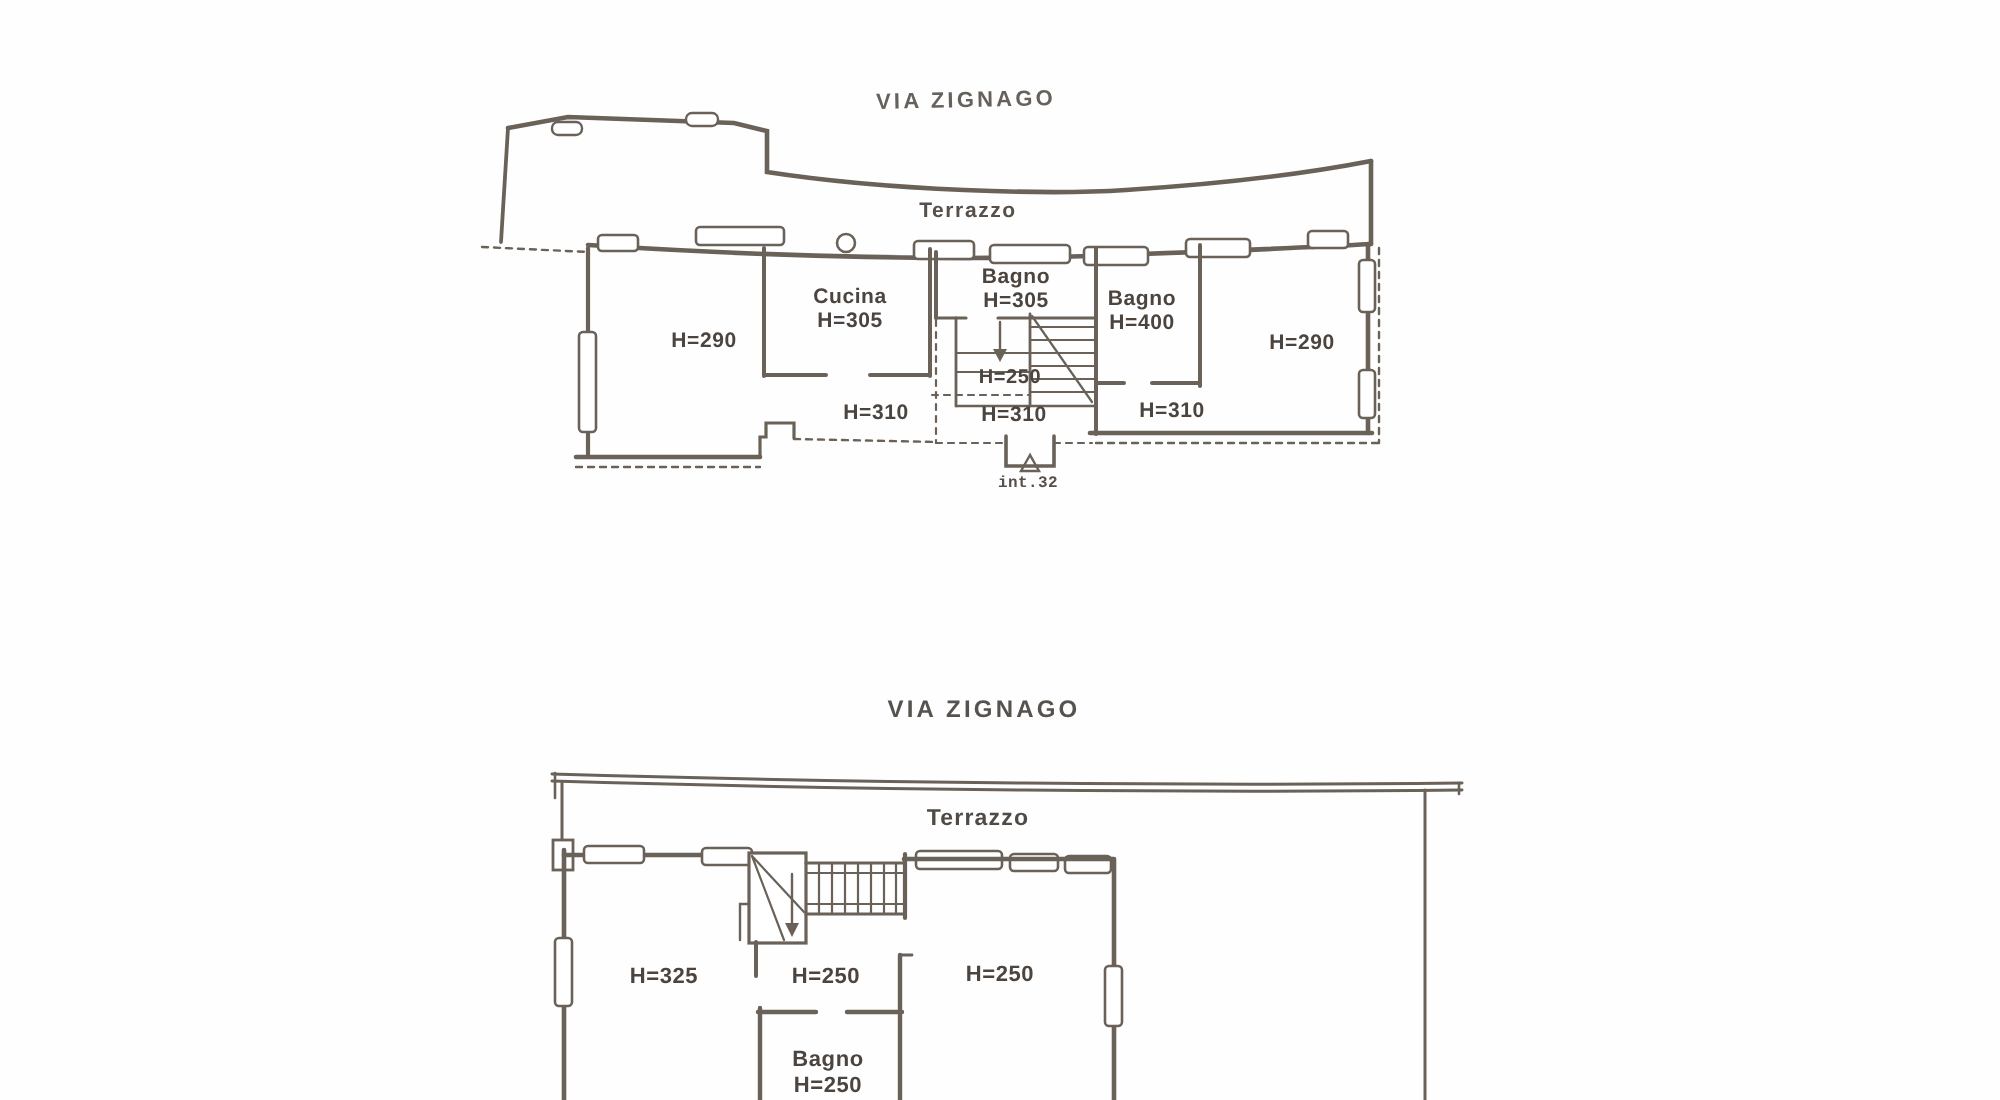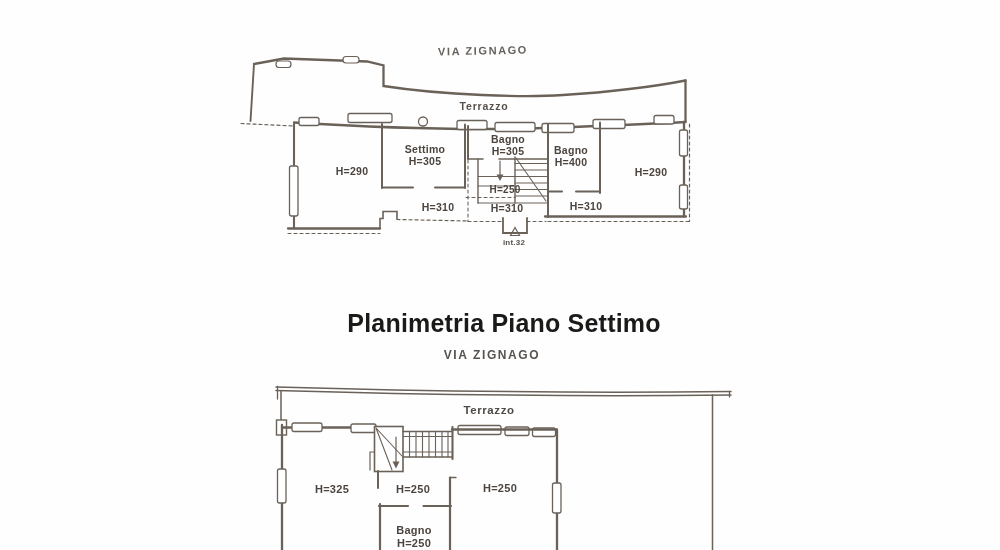--- a/index.html
+++ b/index.html
@@ -146,44 +146,43 @@
       <path d="M450,477.5 L456,477.5" stroke-width="1.4"></path>
     </g>
   </svg>
 
   <div class="lbl street" style="left:483px;top:51px;transform:translate(-50%,-50%) rotate(-1.2deg);">VIA ZIGNAGO</div>
   <div class="lbl terr" style="left:484px;top:106px;">Terrazzo</div>
 
   <div class="lbl room" style="left:338px;top:171px;">H=290</div>
 
   <div class="lbl room2" style="left:425px;top:155px;">
-    <div>Settimo</div>
+    <div>Cucina</div>
     <div>H=305</div>
   </div>
 
   <div class="lbl room2" style="left:508px;top:145px;">
     <div>Bagno</div>
     <div>H=305</div>
   </div>
 
   <div class="lbl room2" style="left:571px;top:156px;">
     <div>Bagno</div>
     <div>H=400</div>
   </div>
 
   <div class="lbl room" style="left:637px;top:172px;">H=290</div>
 
   <div class="lbl room" style="left:491px;top:189px;font-size:10px;">H=250</div>
   <div class="lbl room" style="left:424px;top:207px;">H=310</div>
   <div class="lbl room" style="left:493px;top:208px;">H=310</div>
   <div class="lbl room" style="left:572px;top:206px;">H=310</div>
 
-  <div class="lbl tiny" style="left:514px;top:242px;">int.32</div>
+  <div class="lbl tiny" style="left:514px;top:242px;font-family:Liberation Mono, monospace;">int.32</div>
 
-  <div class="lbl title" style="left:504px;top:323px;">Planimetria Piano Settimo</div>
 
   <div class="lbl street-b" style="left:492px;top:355px;">VIA ZIGNAGO</div>
   <div class="lbl terr-b" style="left:489px;top:410px;">Terrazzo</div>
 
   <div class="lbl roomBig" style="left:332px;top:489px;">H=325</div>
   <div class="lbl roomBig" style="left:413px;top:489px;">H=250</div>
   <div class="lbl roomBig" style="left:500px;top:488px;">H=250</div>
 
   <div class="lbl roomBig" style="left:414px;top:537px;line-height:13px;">
     <div>Bagno</div>

